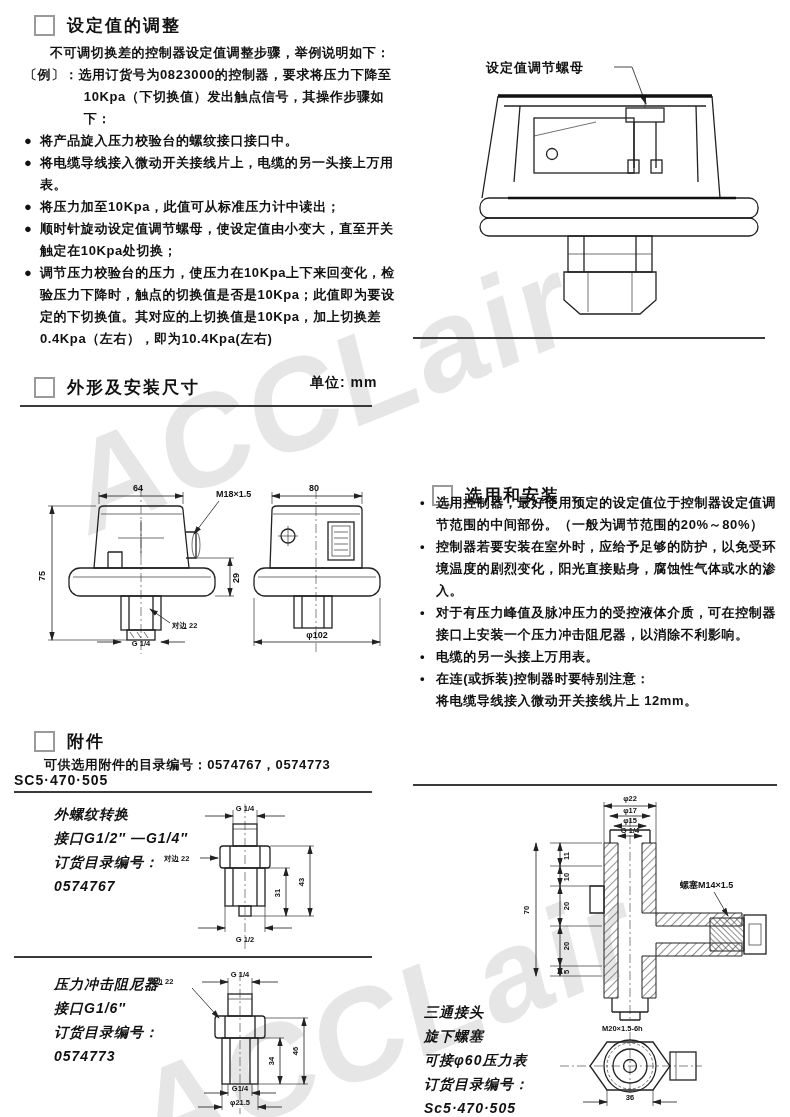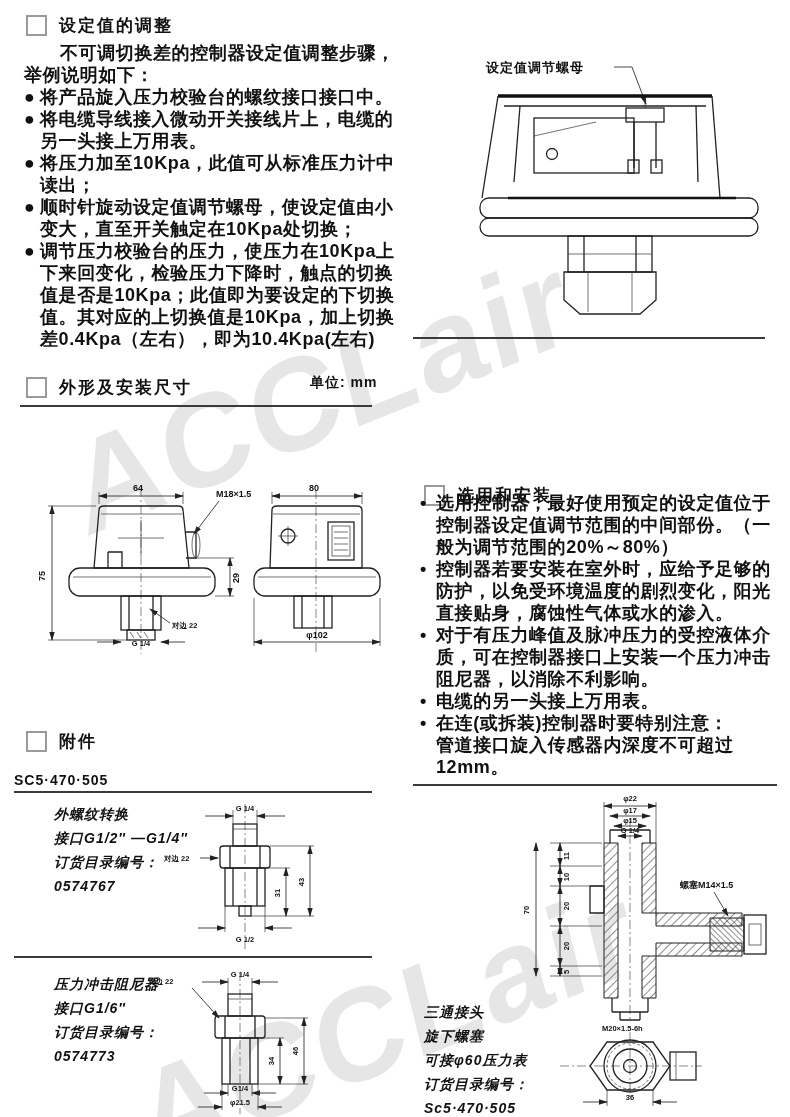--- a/index.html
+++ b/index.html
@@ -2,24 +2,24 @@
 <html><head>
 <meta charset="utf-8">
 <style>
   html,body{margin:0;padding:0;background:#f2f2f2;}
   #page{position:relative;width:790px;height:1117px;background:#ffffff;overflow:hidden;
         font-family:"Liberation Sans","DejaVu Sans",sans-serif;color:#111;}
   .wm{position:absolute;z-index:0;font-weight:bold;font-size:128px;color:#e6e6e6;
       transform:rotate(-22deg) skewX(-8deg);letter-spacing:3px;white-space:nowrap;user-select:none;}
   .layer{position:absolute;z-index:1;}
   .hrule{position:absolute;z-index:1;height:2px;background:#3a3a3a;}
-  .hd{display:flex;align-items:center;gap:12px;}
+  .hd{display:flex;align-items:center;gap:12px;margin-left:8px;}
   .hd .box{width:17px;height:17px;border:2px solid #9a9a9a;background:#fff;flex:0 0 auto;}
   .hd .t{font-size:17px;font-weight:bold;letter-spacing:2px;white-space:nowrap;}
-  .body-txt{font-size:18px;font-weight:bold;line-height:22px;letter-spacing:0.6px;}
+  .body-txt{font-size:13px;font-weight:bold;line-height:22px;letter-spacing:0.6px;}
   .indent2{text-indent:2em;}
   .hang{padding-left:4.6em;text-indent:-4.6em;}
   .blist{display:block;}
   .bli{display:flex;align-items:flex-start;}
   .bli .mk{flex:0 0 16px;line-height:22px;}
   .bli .tx{flex:1 1 auto;white-space:pre-line;}
   .unit{font-size:14px;font-weight:bold;letter-spacing:1px;}
   .acc-lines{font-size:14px;font-weight:bold;line-height:24px;letter-spacing:1px;font-style:italic;}
   svg text{font-family:"Liberation Sans","DejaVu Sans",sans-serif;fill:#111;}
   svg .dimtxt{font-size:9px;font-weight:bold;}
@@ -55,20 +55,21 @@
   <div class="wm" style="left:55px;top:320px;">ACCLair</div>
   <div class="wm" style="left:120px;top:950px;">ACCLair</div>
 
   <div class="layer hd" style="left:26px;top:14px;">
     <span class="box"></span>
     <span class="t">设定值的调整</span>
   </div>
 
   <div class="layer body-txt" style="left:24px;top:42px;width:376px;">
     <div class="indent2">不可调切换差的控制器设定值调整步骤，举例说明如下：</div>
+    <div class="hang">〔例〕：选用订货号为0823000的控制器，要求将压力下降至10Kpa（下切换值）发出触点信号，其操作步骤如下：</div>
     <div class="blist">
       <div class="bli">
         <span class="mk">●</span>
         <span class="tx">将产品旋入压力校验台的螺纹接口接口中。</span>
       </div>
       <div class="bli">
         <span class="mk">●</span>
         <span class="tx">将电缆导线接入微动开关接线片上，电缆的另一头接上万用表。</span>
       </div>
       <div class="bli">
@@ -197,28 +198,29 @@
       <span class="mk">•</span>
       <span class="tx">对于有压力峰值及脉冲压力的受控液体介质，可在控制器接口上安装一个压力冲击阻尼器，以消除不利影响。</span>
     </div>
     <div class="bli">
       <span class="mk">•</span>
       <span class="tx">电缆的另一头接上万用表。</span>
     </div>
     <div class="bli">
       <span class="mk">•</span>
       <span class="tx">在连(或拆装)控制器时要特别注意：
-管道接口旋入传感器内深度不可超过 12mm。</span>
+将电缆导线接入微动开关接线片上 12mm。</span>
     </div>
   </div>
 
   <div class="layer hd" style="left:26px;top:730px;">
     <span class="box"></span>
     <span class="t">附件</span>
   </div>
+  <div class="layer body-txt" style="left:44px;top:754px;width:350px;">可供选用附件的目录编号：0574767，0574773</div>
   <div class="layer unit" style="left:14px;top:772px;">SC5·470·505</div>
   <div class="hrule" style="left:14px;top:791px;width:358px;"></div>
 
   <div class="layer acc-lines" style="left:54px;top:802px;">
     <div>外螺纹转换</div>
     <div>接口G1/2″ —G1/4″</div>
     <div>订货目录编号：</div>
     <div>0574767</div>
   </div>
 

